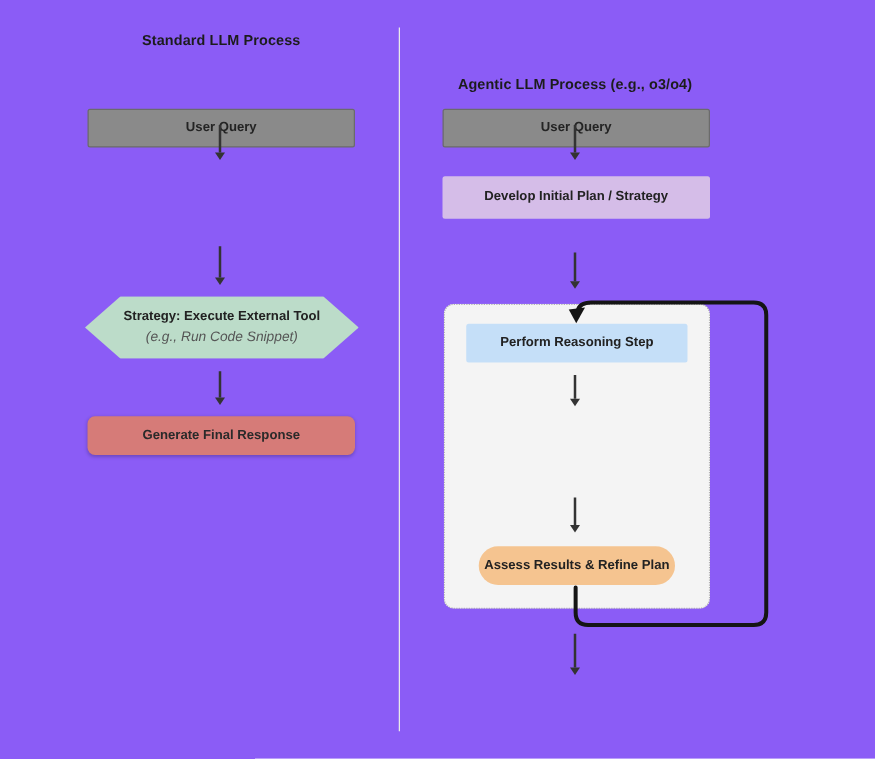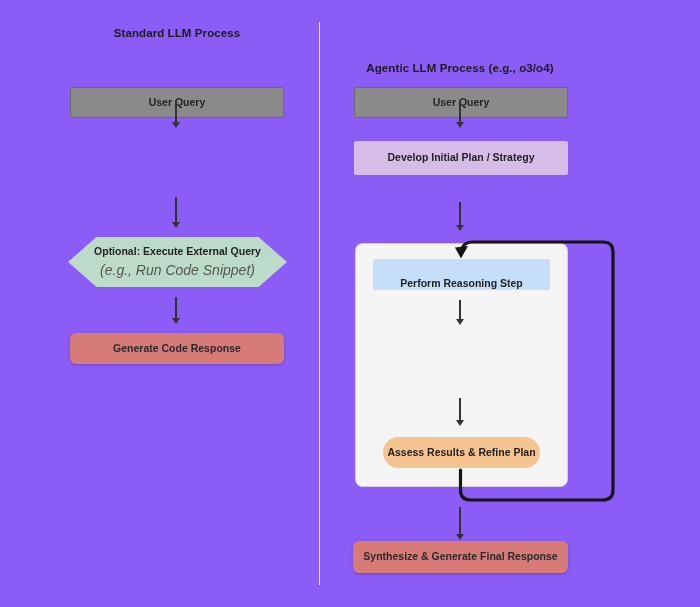--- a/index.html
+++ b/index.html
@@ -15,21 +15,21 @@
     position:absolute;width:300px;text-align:center;
     font-size:11.5px;font-weight:bold;color:#1c1c1c;letter-spacing:.1px;
   }
   .node{
     position:absolute;display:flex;flex-direction:column;align-items:center;
     justify-content:center;text-align:center;
     font-size:10.5px;font-weight:bold;color:#222222;line-height:1.25;
     box-sizing:border-box;
   }
   .node .sub{
-    font-size:14px;font-weight:normal;font-style:italic;color:#555555;margin-top:4px;
+    font-size:11px;font-weight:normal;font-style:italic;color:#555555;margin-top:4px;
   }
   .gray{background:var(--node_gray);border:1px solid var(--node_gray_border);border-radius:2px;color:#242424;margin-top:28px;}
   .blue{background:var(--node_blue);border-radius:2px;}
   .purple{background:var(--node_purple);border-radius:2px;}
   .green-hex{
     background:var(--node_green);
     clip-path:polygon(13% 0%,87% 0%,100% 50%,87% 100%,13% 100%,0% 50%);
   }
   .red{background:var(--node_red);border-radius:6px;box-shadow:0 1px 3px rgba(0,0,0,.22);color:#2a2a2a;}
   .orange{background:var(--node_orange);border-radius:16px;align-items:center;}
@@ -65,31 +65,31 @@
     <div class="head"></div>
   </div>
 
 
   <div class="varrow" style="left:172px;top:197px;height:31px;">
     <div class="line"></div>
     <div class="head"></div>
   </div>
 
   <div class="node green-hex" style="left:68px;top:237px;width:219px;height:50px;">
-    <span>Optional: Execute External Query</span>
+    <span>Strategy: Execute External Tool</span>
     <span class="sub">(e.g., Run Code Snippet)</span>
   </div>
 
   <div class="varrow" style="left:172px;top:297px;height:27px;">
     <div class="line"></div>
     <div class="head"></div>
   </div>
 
   <div class="node red" style="left:70px;top:333px;width:214px;height:31px;">
-    <span>Generate Code Response</span>
+    <span>Generate Final Response</span>
   </div>
 
   <div class="col-title" style="left:310px;top:27px;margin-top:35px;">Agentic LLM Process (e.g., o3/o4)</div>
 
   <div class="node gray" style="left:354px;top:59px;width:214px;height:31px;">
     <span>User Query</span>
   </div>
 
   <div class="varrow" style="left:456px;top:100px;height:28px;">
     <div class="line"></div>
@@ -100,21 +100,21 @@
     <span>Develop Initial Plan / Strategy</span>
   </div>
 
   <div class="varrow" style="left:456px;top:202px;height:29px;">
     <div class="line"></div>
     <div class="head"></div>
   </div>
 
   <div class="loop-box" style="left:355px;top:243px;width:213px;height:244px;"></div>
 
-  <div class="node blue" style="left:373px;top:259px;width:177px;height:31px;justify-content:flex-end;">
+  <div class="node blue" style="left:373px;top:259px;width:177px;height:31px;">
     <span>Perform Reasoning Step</span>
   </div>
 
   <div class="varrow" style="left:456px;top:300px;height:25px;">
     <div class="line"></div>
     <div class="head"></div>
   </div>
 
 
   <div class="varrow" style="left:456px;top:398px;height:28px;">
@@ -124,23 +124,20 @@
 
   <div class="node orange" style="left:383px;top:437px;width:157px;height:31px;">
     <span>Assess Results &amp; Refine Plan</span>
   </div>
 
   <div class="varrow" style="left:456px;top:507px;height:33px;">
     <div class="line"></div>
     <div class="head"></div>
   </div>
 
-  <div class="node red" style="left:353px;top:541px;width:215px;height:32px;">
-    <span>Synthesize &amp; Generate Final Response</span>
-  </div>
 
   <svg class="loop-svg" viewBox="0 0 700 607" xmlns="http://www.w3.org/2000/svg">
     <path d="M460.5,470 L460.5,490 Q460.5,500 470.5,500 L603,500 Q613,500 613,490
              L613,252 Q613,242 603,242 L473,242 Q463.5,242 462,249" fill="none" stroke="var(--loop_stroke)" stroke-width="3.2" stroke-linecap="round"></path>
     <polygon points="455,247.5 468,246 461,258.5" fill="var(--loop_stroke)"></polygon>
   </svg>
 
 </div>
 
 </body></html>

